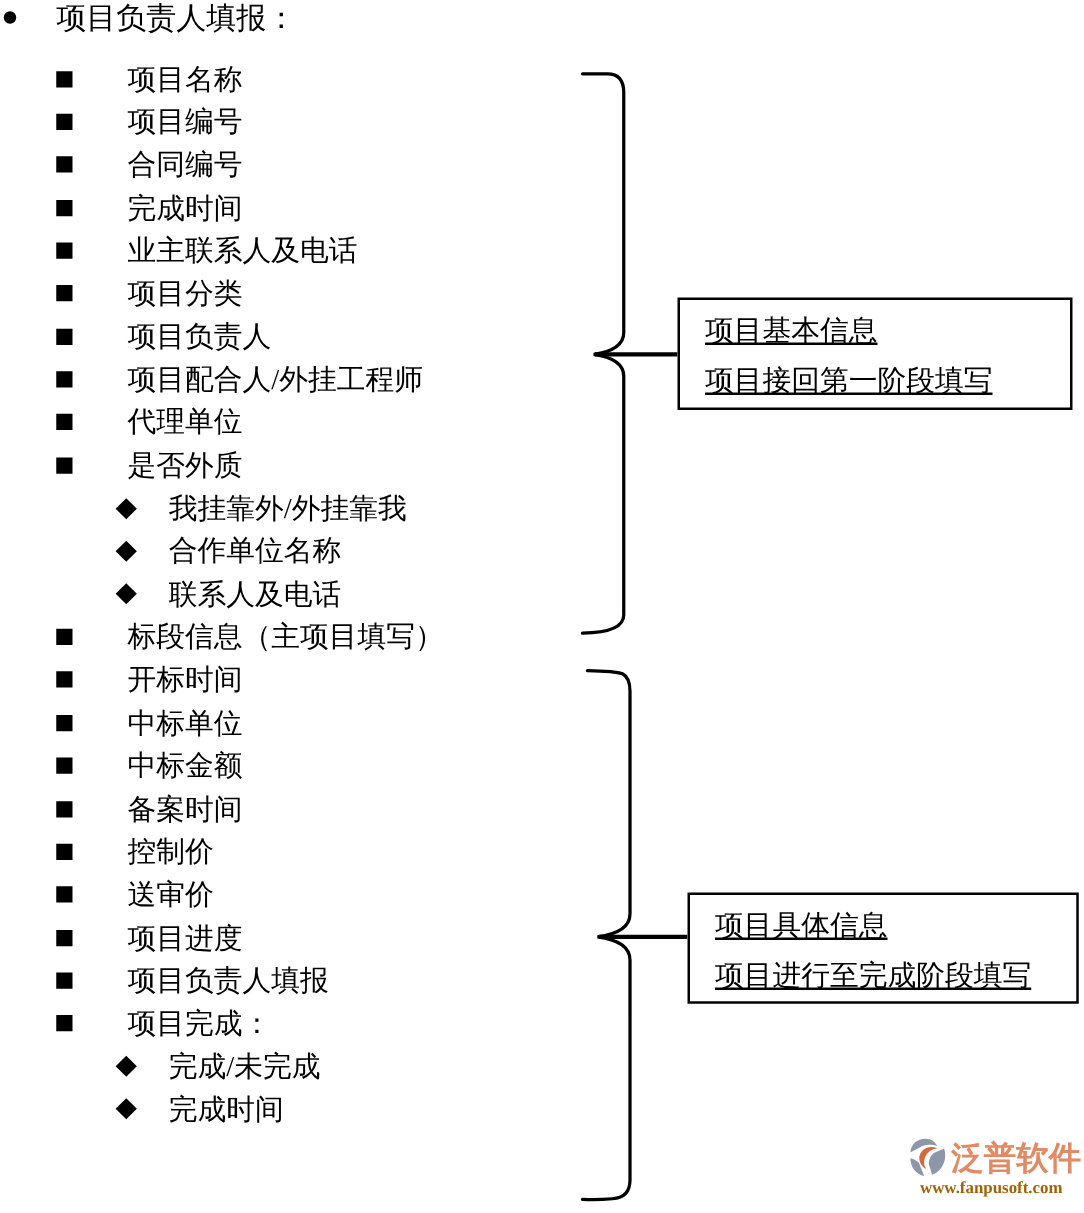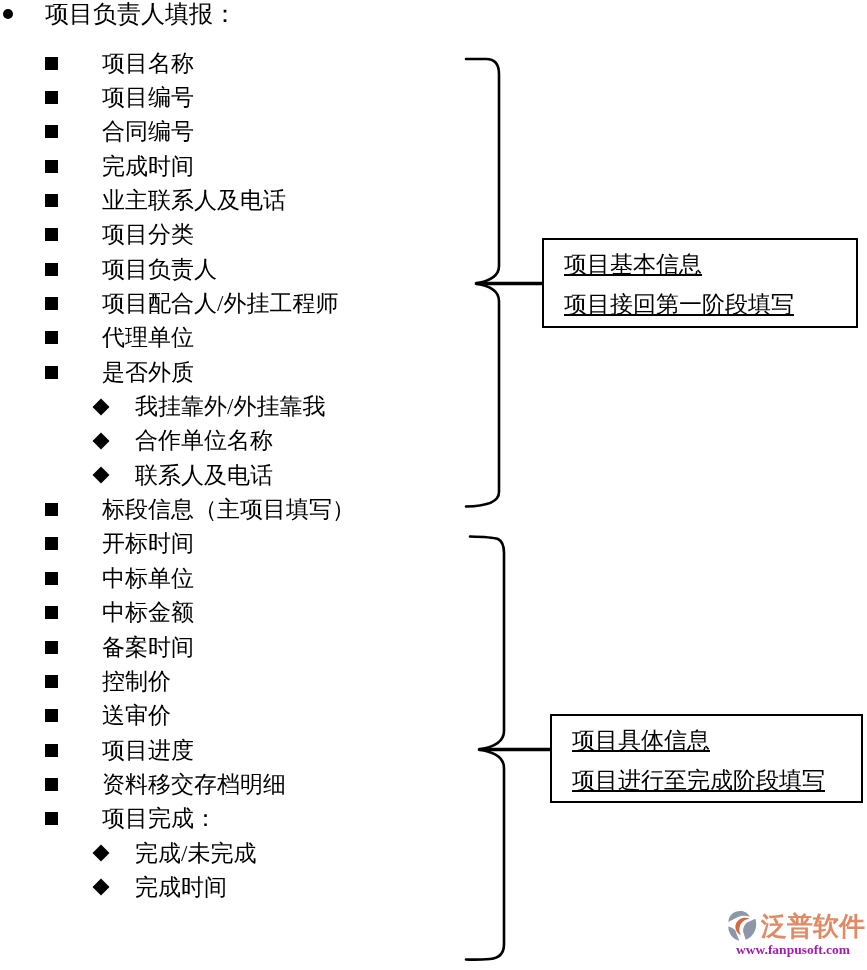--- a/index.html
+++ b/index.html
@@ -195,21 +195,21 @@
     <div class="row l1">
         <span class="sq"></span>
         <span class="label">送审价</span>
       </div>
     <div class="row l1">
         <span class="sq"></span>
         <span class="label">项目进度</span>
       </div>
     <div class="row l1">
         <span class="sq"></span>
-        <span class="label">资料移交存档明细</span>
+        <span class="label">项目负责人填报</span>
       </div>
     <div class="row l1">
         <span class="sq"></span>
         <span class="label">项目完成：</span>
       </div>
     <div class="row l2">
         <span class="dia"></span>
         <span class="label">完成/未完成</span>
       </div>
     <div class="row l2">
@@ -239,16 +239,16 @@
   <div class="logo">
     <div class="logo-top">
       <svg width="33" height="35" viewBox="0 0 36 38" xmlns="http://www.w3.org/2000/svg">
         <path fill="#8d97a8" d="M16 2 C8 2 3 7 2.5 14 L13 8.5 C17 6.8 22 6.8 26 8.5 C24 4.5 20.5 2 16 2 Z"></path>
         <path fill="#8d97a8" d="M2.5 19 C2.5 27 7.5 33 14.5 34.5 L10 23 C7.5 20.5 5 19.5 2.5 19 Z"></path>
         <path fill="#8d97a8" d="M23 14.5 L32 10.5 C35 19 31 30 21.5 33.5 L18.5 24 C18.8 19.5 20.3 16.5 23 14.5 Z"></path>
         <path fill="#d4693f" d="M10.5 17 C12.5 10.5 20 7.5 26 10.5 C21 10.8 16.8 13.8 15 19 C14 22 14.3 25.5 16.3 28.5 C12 26.5 9.5 21.5 10.5 17 Z"></path>
       </svg>
       <span class="logo-name" style="color: rgb(224, 138, 102);">泛普软件</span>
     </div>
-    <div class="logo-url" style="color: #a21caf;">www.fanpusoft.com</div>
+    <div class="logo-url" style="color: #a16207;">www.fanpusoft.com</div>
   </div>
 
 </div>
 
 </body></html>

